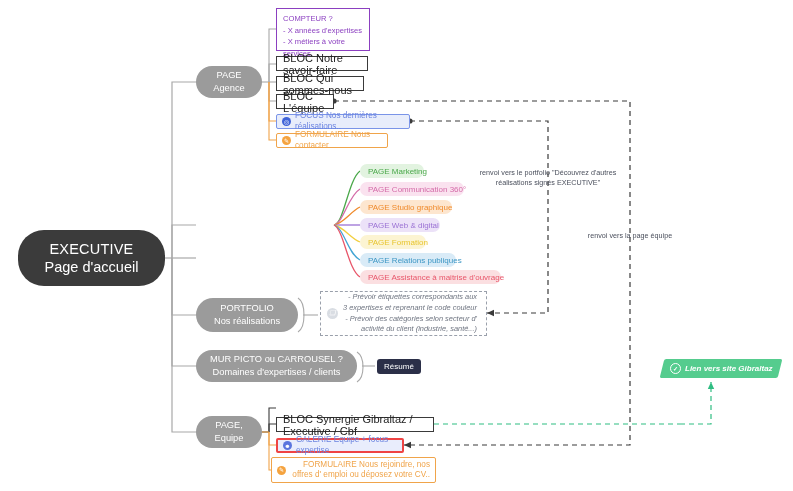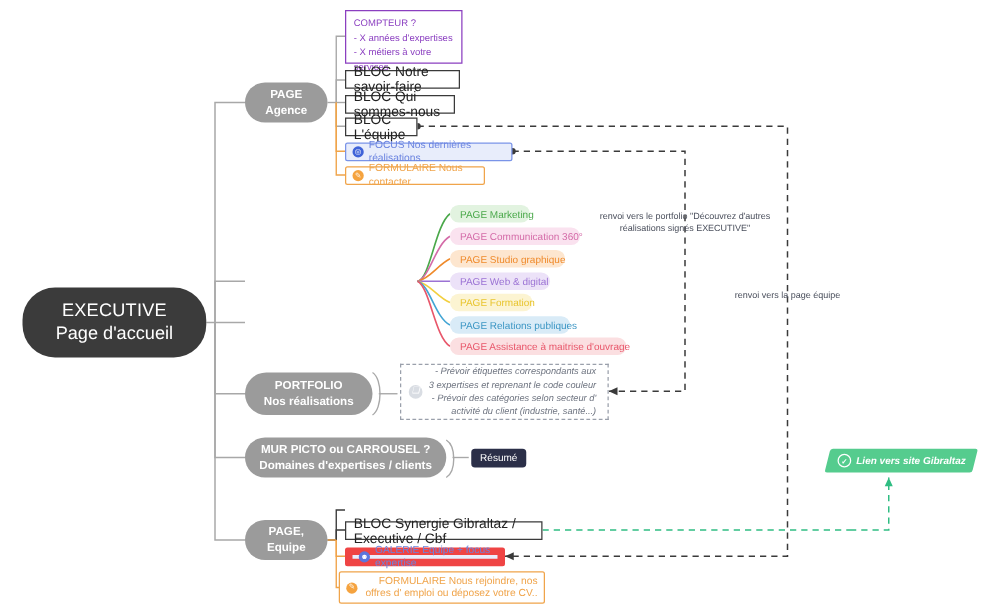--- a/index.html
+++ b/index.html
@@ -19,21 +19,21 @@
     display:flex;flex-direction:column;align-items:center;justify-content:center;
     line-height:1.25;
   }
   .root .l1{font-size:14.5px;letter-spacing:.2px;}
   .root .l2{font-size:14.5px;}
 
   
   .pill{
     background:#9b9b9b;color:#ffffff;border-radius:17px;
     display:flex;flex-direction:column;align-items:center;justify-content:center;
-    font-size:9.3px;font-weight:bold;line-height:1.35;text-align:center;
+    font-size:9.3px;font-weight:normal;line-height:1.35;text-align:center;
   }
 
   
   .bloc{
     background:#ffffff;border:1px solid #3a3a3a;color:#222222;
     display:flex;align-items:center;
     font-size:11px;padding:0 6px;box-sizing:border-box;
   }
 
   
@@ -44,21 +44,21 @@
   .iconbox .txt{line-height:1.25;}
   .ico{
     width:9px;height:9px;border-radius:50%;flex:0 0 auto;
     display:flex;align-items:center;justify-content:center;
     font-size:6px;color:#ffffff;line-height:1;
   }
   .focus{background:#e8edfb;border:1px solid #7a94e8;color:#6b84e0;}
   .focus .ico{background:#3f63d8;}
   .form{background:#ffffff;border:1px solid #f0a44a;color:#f0a44a;}
   .form .ico{background:#f5a33f;}
-  .gal{background:#e9edfc;border:6px solid #ef4444;color:#6b84e0;}
+  .gal{background:#e9edfc;border:2px solid #ef4444;color:#6b84e0;}
   .gal .ico{background:#5b75de;}
 
   
   .compteur{
     border:1.3px solid #8b3fc0;color:#8b3fc0;background:#ffffff;
     font-size:7.6px;line-height:1.52;padding:4px 6px;box-sizing:border-box;
   }
 
   
   .chip{

